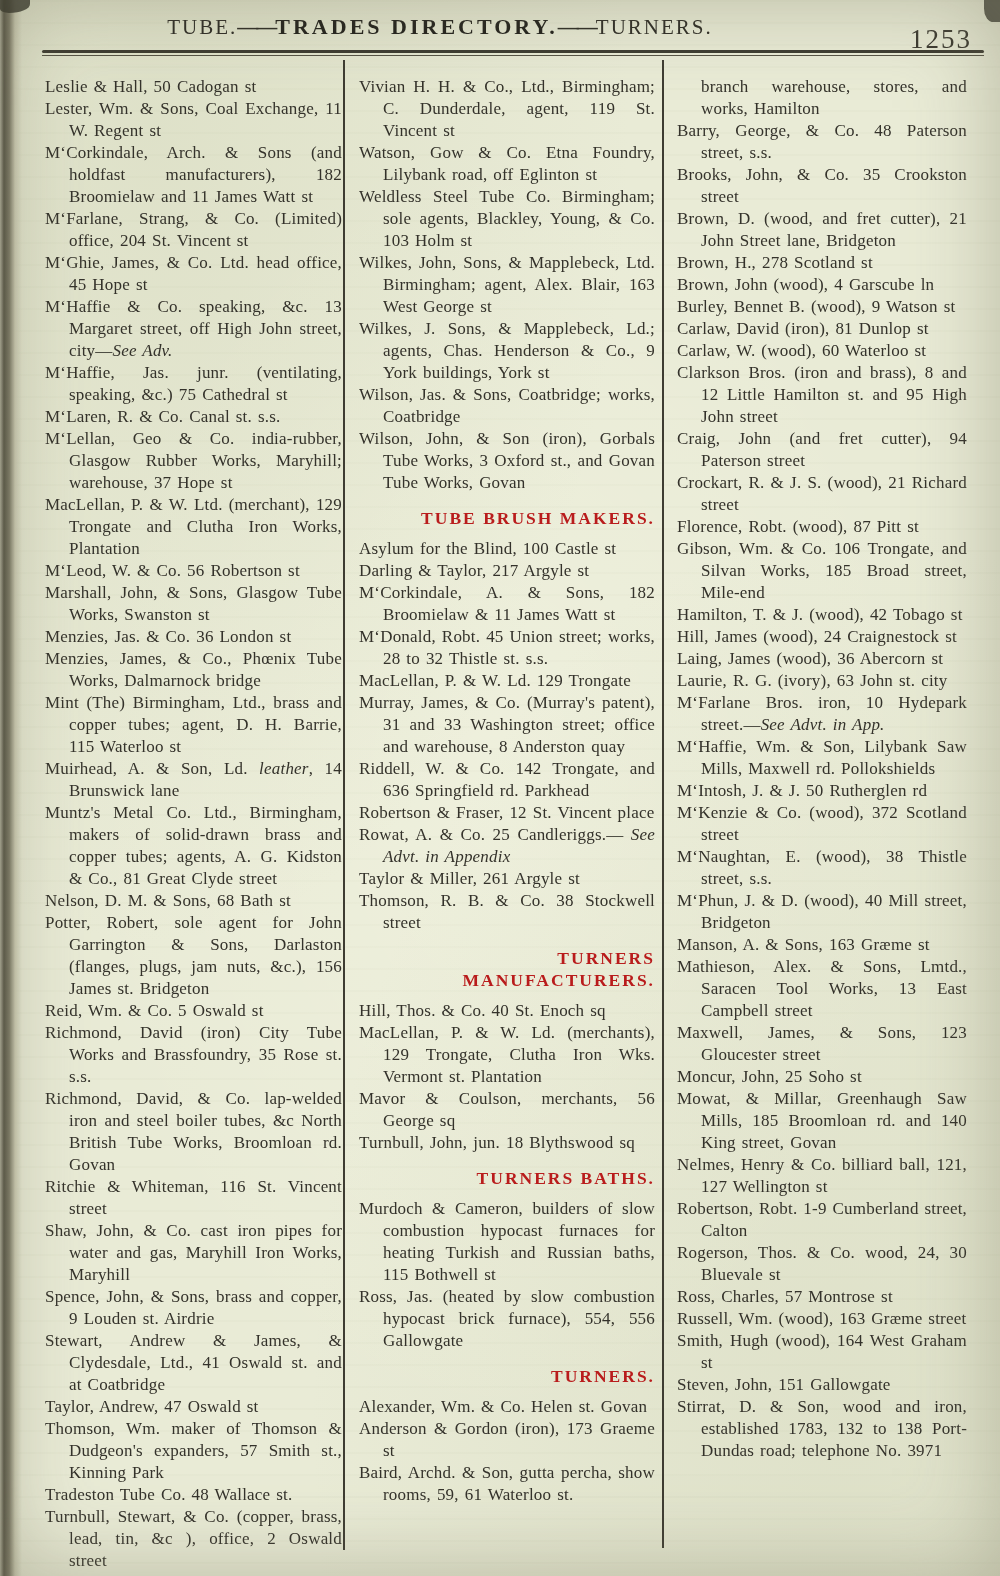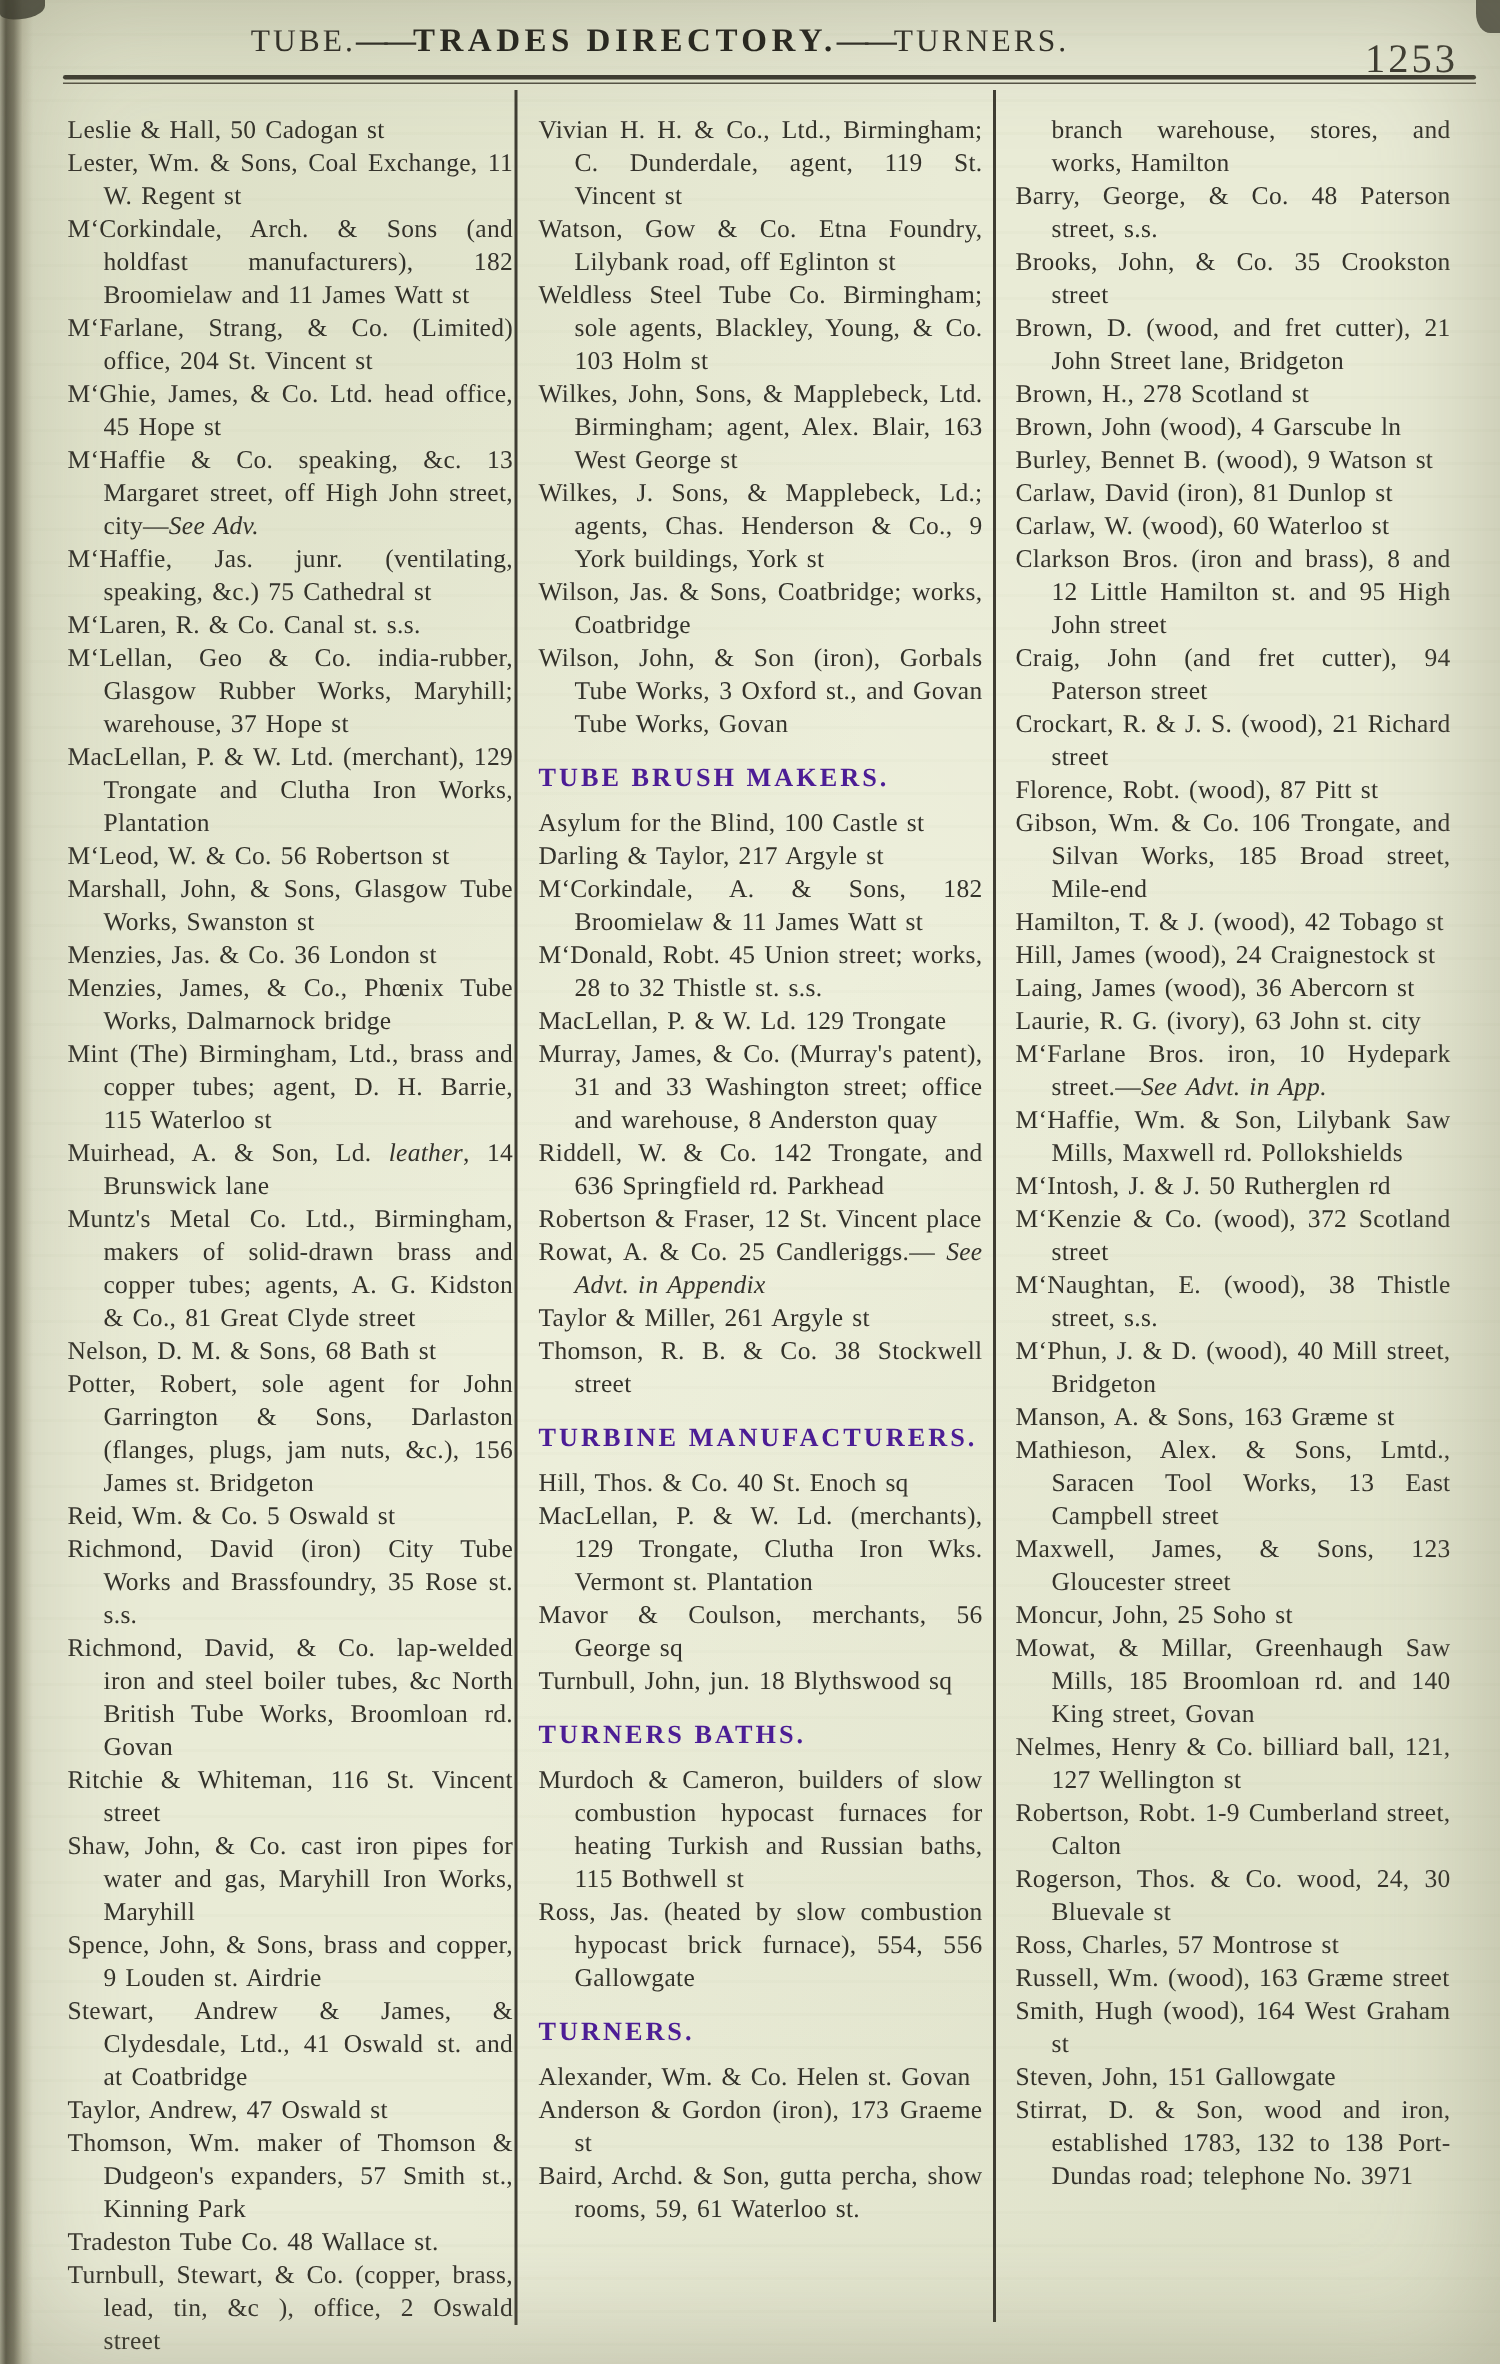--- a/index.html
+++ b/index.html
@@ -50,22 +50,22 @@
   .divider-2{left:662px;height:1488px;}
 
   .entry{
     font-size:17px;line-height:22px;text-align:justify;
     padding-left:24px;text-indent:-24px;
     letter-spacing:.2px;word-spacing:1.5px;
   }
   .entry.cont{text-indent:0;}
   .entry .it{font-style:italic;}
   .heading{
-    font-size:17.5px;line-height:22px;font-weight:bold;text-align:left;
-    letter-spacing:2px;color:#4c1d95;margin:13px 0 9px 0;
+    font-size:17.5px;line-height:22px;font-weight:bold;text-align:right;
+    letter-spacing:2px;color:#b91c1c;margin:13px 0 9px 0;
   }
 </style>
 </head>
 <body>
 
 <div class="paper-texture"></div>
 <div class="edge-left"></div>
 <div class="corner-tl"></div>
 <div class="corner-tr"></div>
 
@@ -124,21 +124,21 @@
     <div class="entry"><span>Darling &amp; Taylor, 217 Argyle st</span></div>
     <div class="entry"><span>M‘Corkindale, A. &amp; Sons, 182 Broomielaw &amp; 11 James Watt st</span></div>
     <div class="entry"><span>M‘Donald, Robt. 45 Union street; works, 28 to 32 Thistle st. s.s.</span></div>
     <div class="entry"><span>MacLellan, P. &amp; W. Ld. 129 Trongate</span></div>
     <div class="entry"><span>Murray, James, &amp; Co. (Murray's patent), 31 and 33 Washington street; office and warehouse, 8 Anderston quay</span></div>
     <div class="entry"><span>Riddell, W. &amp; Co. 142 Trongate, and 636 Springfield rd. Parkhead</span></div>
     <div class="entry"><span>Robertson &amp; Fraser, 12 St. Vincent place</span></div>
     <div class="entry"><span>Rowat, A. &amp; Co. 25 Candleriggs.— </span><span class="it">See Advt. in Appendix</span></div>
     <div class="entry"><span>Taylor &amp; Miller, 261 Argyle st</span></div>
     <div class="entry"><span>Thomson, R. B. &amp; Co. 38 Stockwell street</span></div>
-    <div class="heading">TURBINE MANUFACTURERS.</div>
+    <div class="heading">TURNERS MANUFACTURERS.</div>
     <div class="entry"><span>Hill, Thos. &amp; Co. 40 St. Enoch sq</span></div>
     <div class="entry"><span>MacLellan, P. &amp; W. Ld. (merchants), 129 Trongate, Clutha Iron Wks. Vermont st. Plantation</span></div>
     <div class="entry"><span>Mavor &amp; Coulson, merchants, 56 George sq</span></div>
     <div class="entry"><span>Turnbull, John, jun. 18 Blythswood sq</span></div>
     <div class="heading">TURNERS BATHS.</div>
     <div class="entry"><span>Murdoch &amp; Cameron, builders of slow combustion hypocast furnaces for heating Turkish and Russian baths, 115 Bothwell st</span></div>
     <div class="entry"><span>Ross, Jas. (heated by slow combustion hypocast brick furnace), 554, 556 Gallowgate</span></div>
     <div class="heading">TURNERS.</div>
     <div class="entry"><span>Alexander, Wm. &amp; Co. Helen st. Govan</span></div>
     <div class="entry"><span>Anderson &amp; Gordon (iron), 173 Graeme st</span></div>

